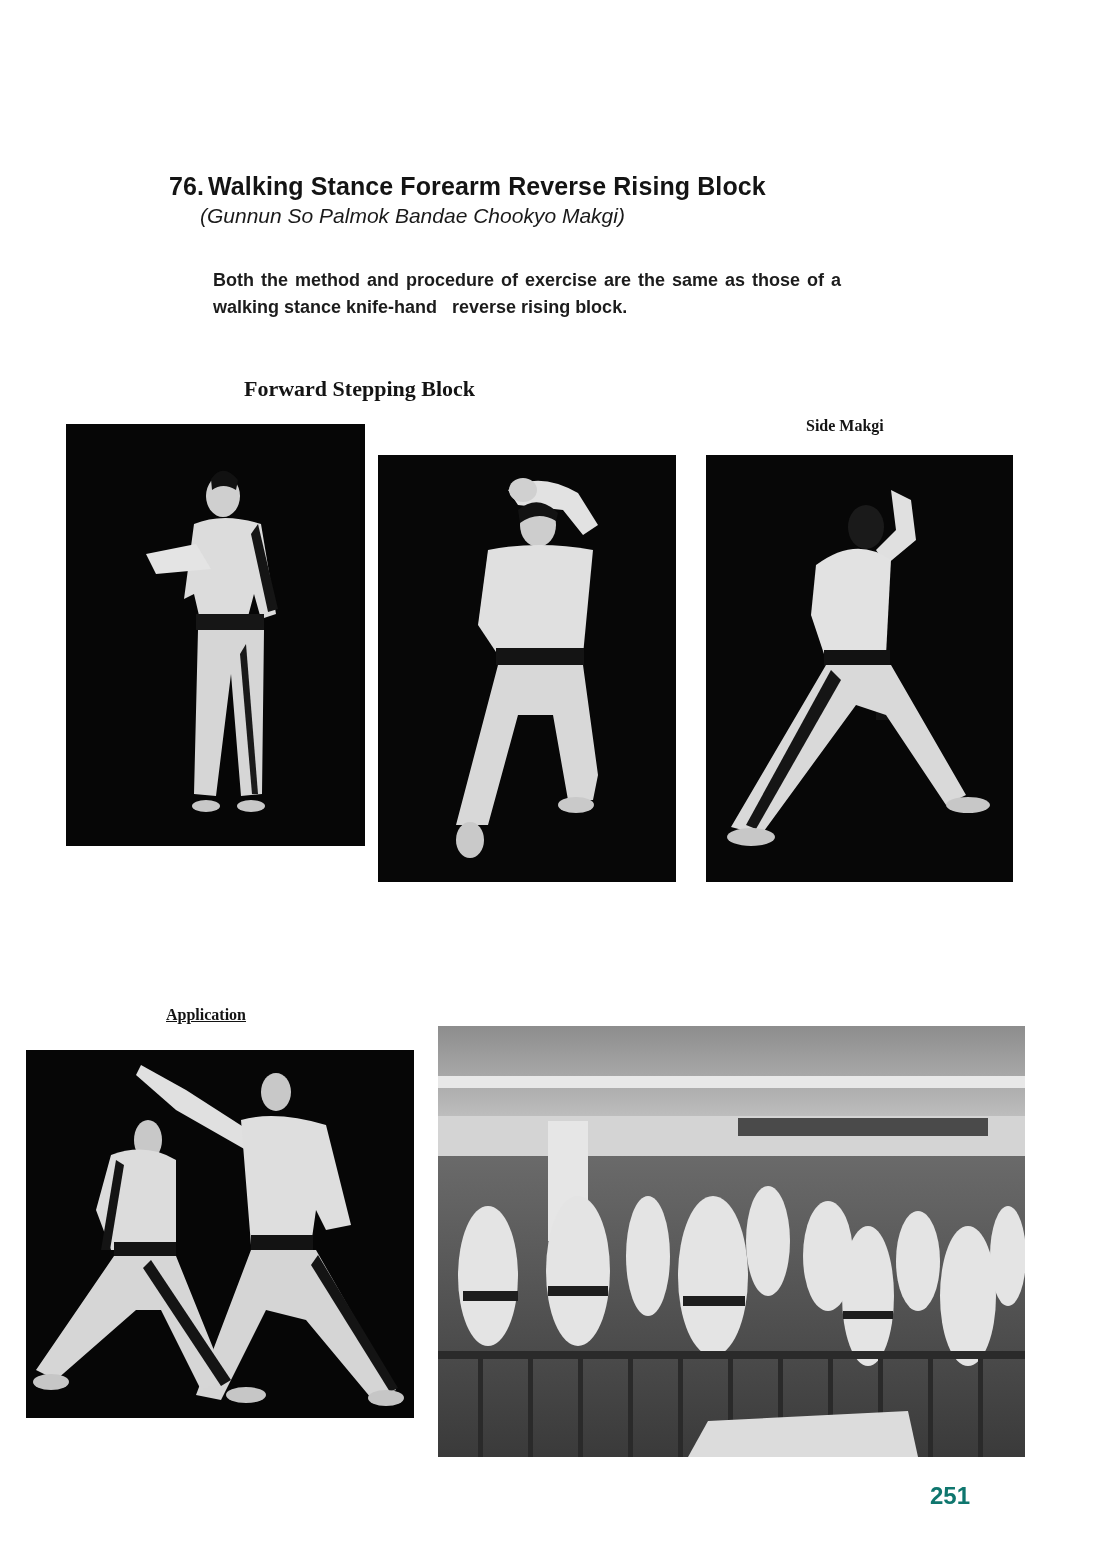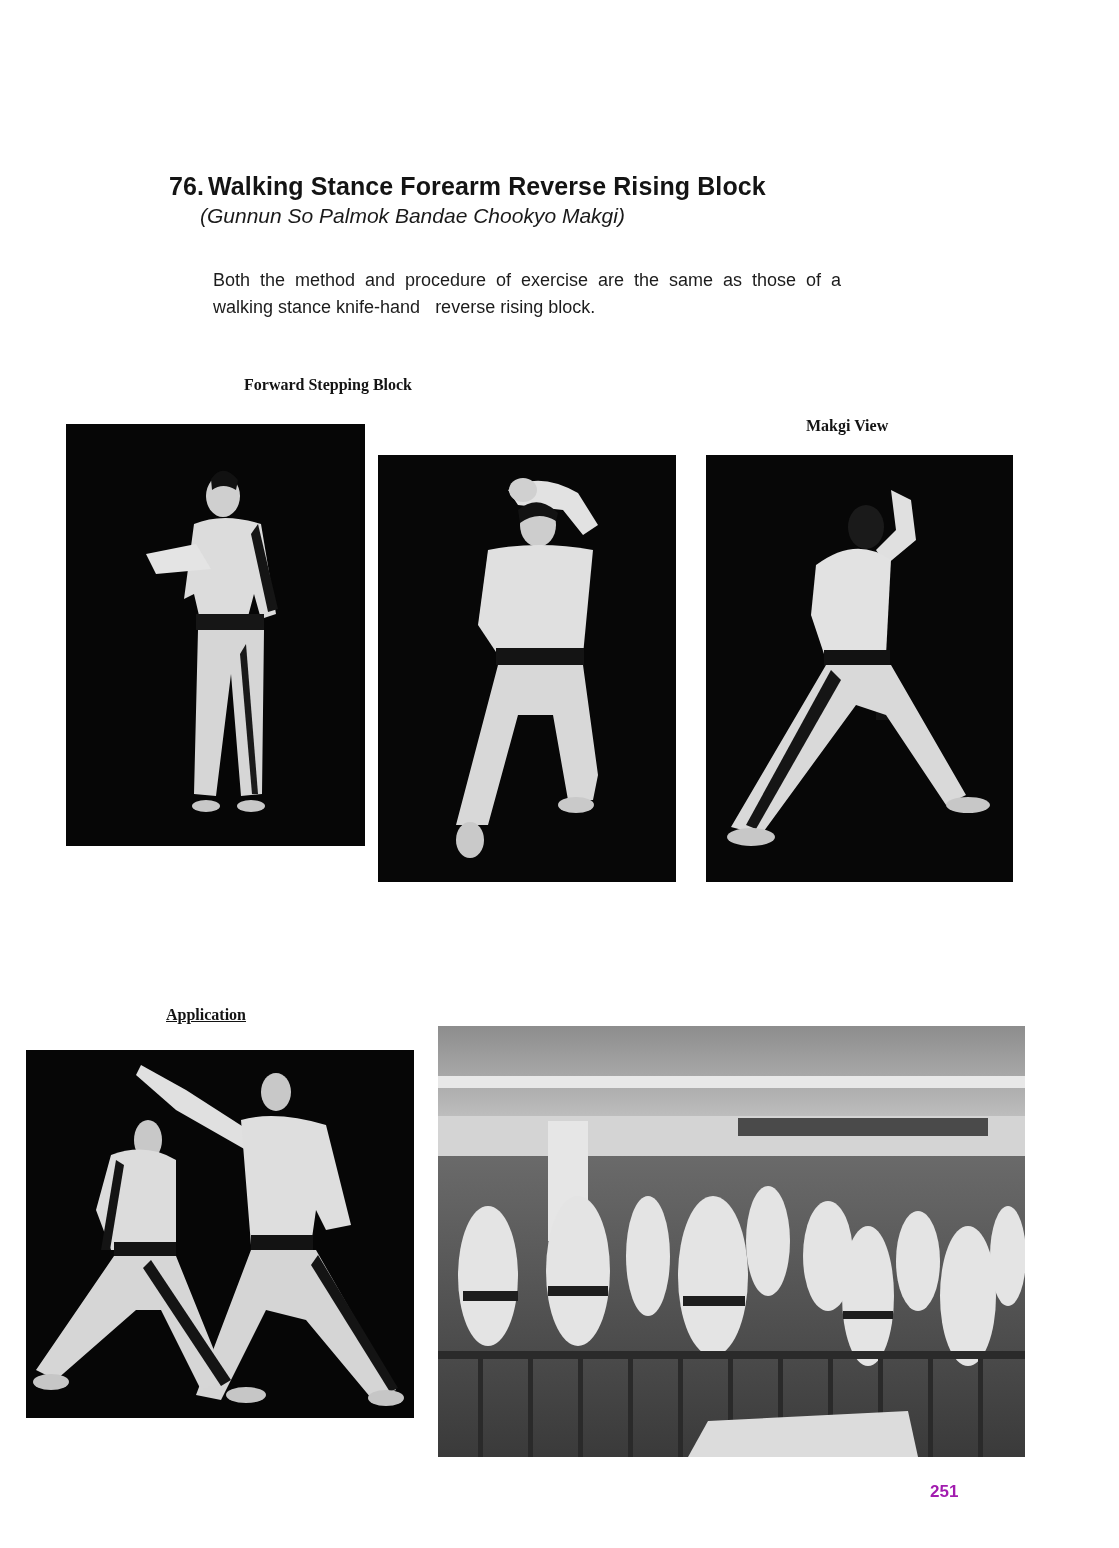--- a/index.html
+++ b/index.html
@@ -23,59 +23,60 @@
       font-family: "Liberation Sans", sans-serif;
       font-style: italic; font-size: 21px;
       white-space: nowrap; color: #1a1a1a; text-align: right;
     }
     .body-text {
       position: absolute; left: 213px; top: 229px; width: 628px;
       font-family: "Liberation Sans", sans-serif;
       font-size: 18px; line-height: 27px; color: #1c1c1c;
       text-align: justify; text-align-last: left;
       white-space: pre-wrap;
+      font-weight: bold;
     }
     .section-label {
       position: absolute;
       font-family: "Liberation Serif", serif;
       font-weight: bold; color: #141414; white-space: nowrap;
     }
-    .label-forward { left: 244px; top: 338px; font-size: 16px; }
+    .label-forward { left: 244px; top: 338px; font-size: 22px; }
     .label-side { left: 806px; top: 379px; font-size: 16px; }
     .label-app { left: 166px; top: 968px; font-size: 16px; text-decoration: underline; }
     .photo {
       position: absolute; background: #070707; overflow: hidden;
     }
     .photo svg { display: block; width: 100%; height: 100%; }
     .p1 { left: 66px; top: 386px; width: 299px; height: 422px; }
     .p2 { left: 378px; top: 417px; width: 298px; height: 427px; }
     .p3 { left: 706px; top: 417px; width: 307px; height: 427px; }
     .p4 { left: 26px; top: 1012px; width: 388px; height: 368px; }
     .p5 { left: 438px; top: 988px; width: 587px; height: 431px; background: #6d6d6d; }
     .page-number {
       position: absolute; left: 930px; top: 1444px;
       font-family: "Liberation Sans", sans-serif;
-      font-weight: bold; font-size: 17px; color: #a21caf;
+      font-weight: bold; font-size: 24px; color: #0f766e;
     }
   </style>
 </head>
 <body>
 
 <div class="page">
 
   <div class="heading">
     <span class="num">76.</span><span>Walking Stance Forearm Reverse Rising Block</span>
   </div>
 
   <div class="subheading">(Gunnun So Palmok Bandae Chookyo Makgi)</div>
 
   <div class="body-text">Both the method and procedure of exercise are the same as those of a  walking stance knife-hand   reverse rising block.</div>
 
   <div class="section-label label-forward">Forward Stepping Block</div>
-  <div class="section-label label-side">Makgi View</div>
+  <div class="section-label label-side">Side Makgi</div>
 
   <div class="photo p1" title="Practitioner in uniform and black belt in ready position, hands crossed at chest">
     <svg viewBox="0 0 299 422" preserveAspectRatio="none">
       <rect width="299" height="422" fill="#060606"></rect>
       <ellipse cx="157" cy="72" rx="17" ry="21" fill="#cfcfcf"></ellipse>
       <path d="M145 55 Q157 38 172 56 L170 66 Q157 58 146 66 Z" fill="#111"></path>
       <path d="M128 100 Q157 88 195 100 L210 190 L195 195 L188 170 L180 200 L135 200 L128 170 L118 175 Z" fill="#dcdcdc"></path>
       <path d="M192 100 L212 185 L202 188 L185 110 Z" fill="#151515"></path>
       <path d="M80 130 L130 120 L145 145 L90 150 Z" fill="#e4e4e4"></path>
       <rect x="130" y="190" width="68" height="16" fill="#161616"></rect>

